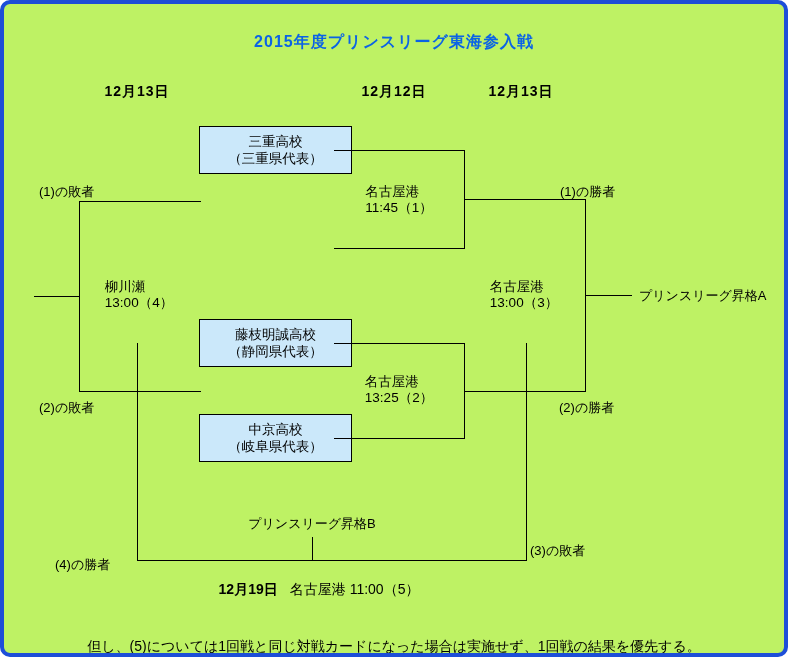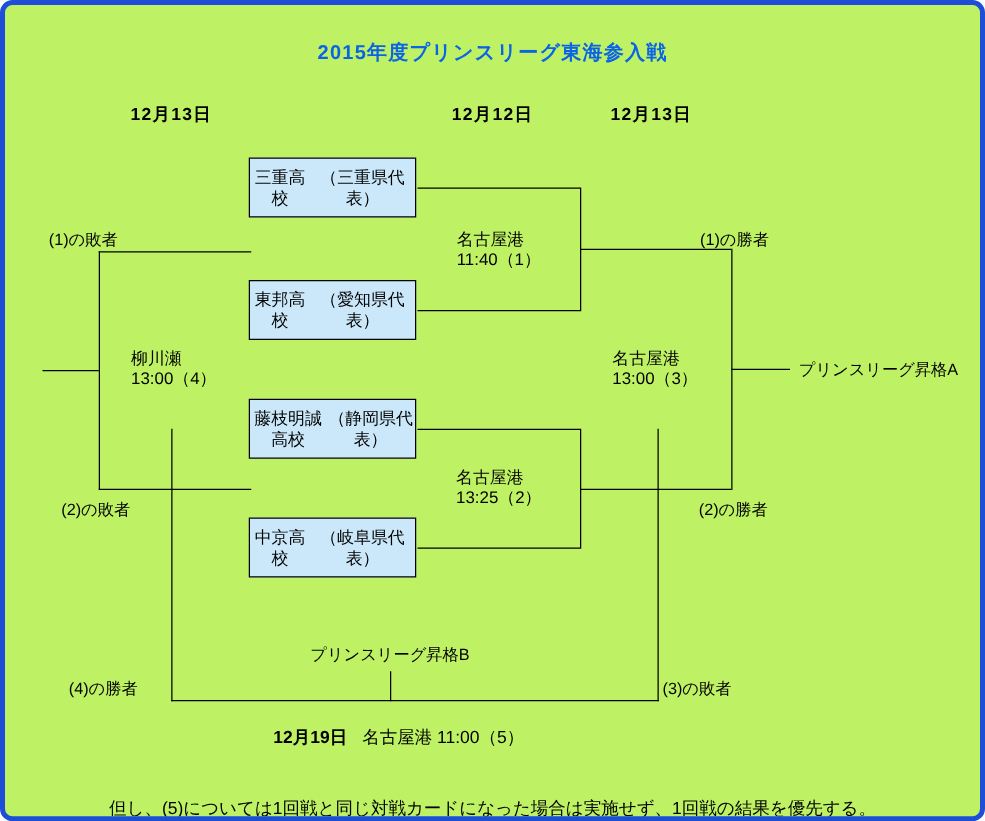--- a/index.html
+++ b/index.html
@@ -15,23 +15,23 @@
   }
   .title{
     position:absolute;left:0;right:0;top:28px;text-align:center;
     font-size:16px;font-weight:bold;color:var(--title-blue);letter-spacing:1px;
   }
   .hdr{
     position:absolute;transform:translateX(-50%);top:79px;
     font-size:14px;font-weight:bold;letter-spacing:1px;
   }
   .team{
-    position:absolute;left:195px;width:134px;height:48px;
+    position:absolute;left:195px;width:153px;height:48px;
     background:var(--box-fill);border:1px solid #000;box-sizing:border-box;
-    display:flex;justify-content:center;align-items:center;
+    display:flex;flex-direction:column;justify-content:center;align-items:center;
     font-size:13.5px;line-height:17px;text-align:center;
   }
   .ln{position:absolute;background:var(--line);}
   .match{
     position:absolute;transform:translateX(-50%);
     font-size:13.5px;line-height:16px;white-space:nowrap;
   }
   .lbl{position:absolute;font-size:13px;line-height:15px;white-space:nowrap;}
   .cx{transform:translateX(-50%);}
   .m5{
@@ -51,24 +51,20 @@
 
   <div class="title">2015年度プリンスリーグ東海参入戦</div>
 
   <div class="hdr" style="left:133px;">12月13日</div>
   <div class="hdr" style="left:390px;">12月12日</div>
   <div class="hdr" style="left:517px;">12月13日</div>
 
   <div class="team" style="top:122px;">
     <div>三重高校</div>
     <div>（三重県代表）</div>
-  </div>
-  <div class="team" style="top:220px;">
-    <div>東邦高校</div>
-    <div>（愛知県代表）</div>
   </div>
   <div class="team" style="top:410px;">
     <div>中京高校</div>
     <div>（岐阜県代表）</div>
   </div>
   <div class="team" style="top:315px;">
     <div>藤枝明誠高校</div>
     <div>（静岡県代表）</div>
   </div>
 
@@ -90,40 +86,40 @@
   <div class="ln" style="left:75px;top:197px;width:1px;height:191px;"></div>
   <div class="ln" style="left:30px;top:292px;width:45px;height:1px;"></div>
 
   <div class="ln" style="left:133px;top:339px;width:1px;height:218px;"></div>
   <div class="ln" style="left:522px;top:339px;width:1px;height:218px;"></div>
   <div class="ln" style="left:133px;top:556px;width:390px;height:1px;"></div>
   <div class="ln" style="left:308px;top:533px;width:1px;height:24px;"></div>
 
   <div class="match" style="left:395px;top:180px;">
     <div>名古屋港</div>
-    <div>11:40（1）</div>
+    <div>11:45（1）</div>
   </div>
   <div class="match" style="left:395px;top:370px;">
     <div>名古屋港</div>
     <div>13:25（2）</div>
   </div>
   <div class="match" style="left:520px;top:275px;">
     <div>名古屋港</div>
     <div>13:00（3）</div>
   </div>
   <div class="match" style="left:135px;top:275px;">
     <div>柳川瀬</div>
     <div>13:00（4）</div>
   </div>
 
   <div class="lbl" style="left:35px;top:180px;">(1)の敗者</div>
   <div class="lbl" style="left:556px;top:180px;">(1)の勝者</div>
-  <div class="lbl" style="left:45px;top:396px;">(2)の敗者</div>
+  <div class="lbl" style="left:35px;top:396px;">(2)の敗者</div>
   <div class="lbl" style="left:555px;top:396px;">(2)の勝者</div>
-  <div class="lbl" style="left:51px;top:539px;">(4)の勝者</div>
+  <div class="lbl" style="left:51px;top:553px;">(4)の勝者</div>
   <div class="lbl" style="left:526px;top:539px;">(3)の敗者</div>
 
   <div class="lbl" style="left:635px;top:284px;">プリンスリーグ昇格A</div>
   <div class="lbl cx" style="left:308px;top:512px;">プリンスリーグ昇格B</div>
 
   <div class="m5">
     <span class="d">12月19日</span><span>名古屋港 11:00（5）</span>
   </div>
 
   <div class="note">但し、(5)については1回戦と同じ対戦カードになった場合は実施せず、1回戦の結果を優先する。</div>

